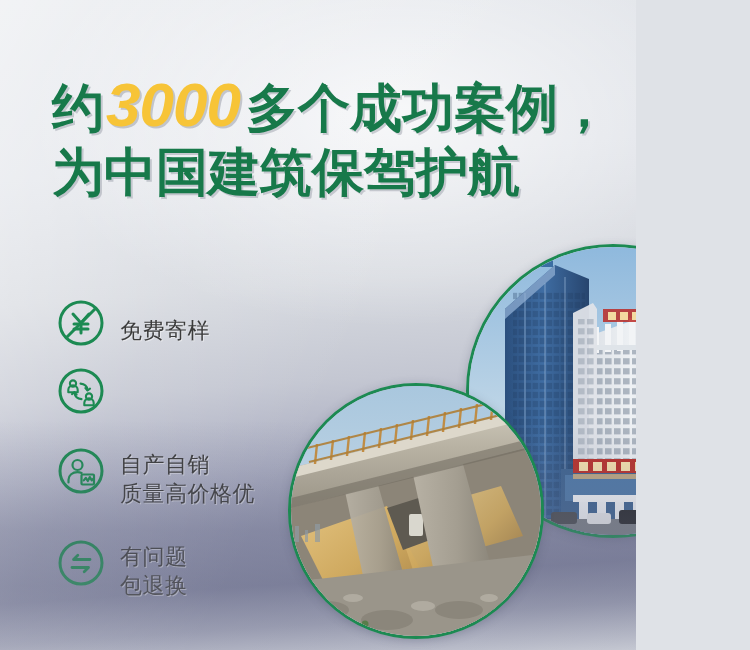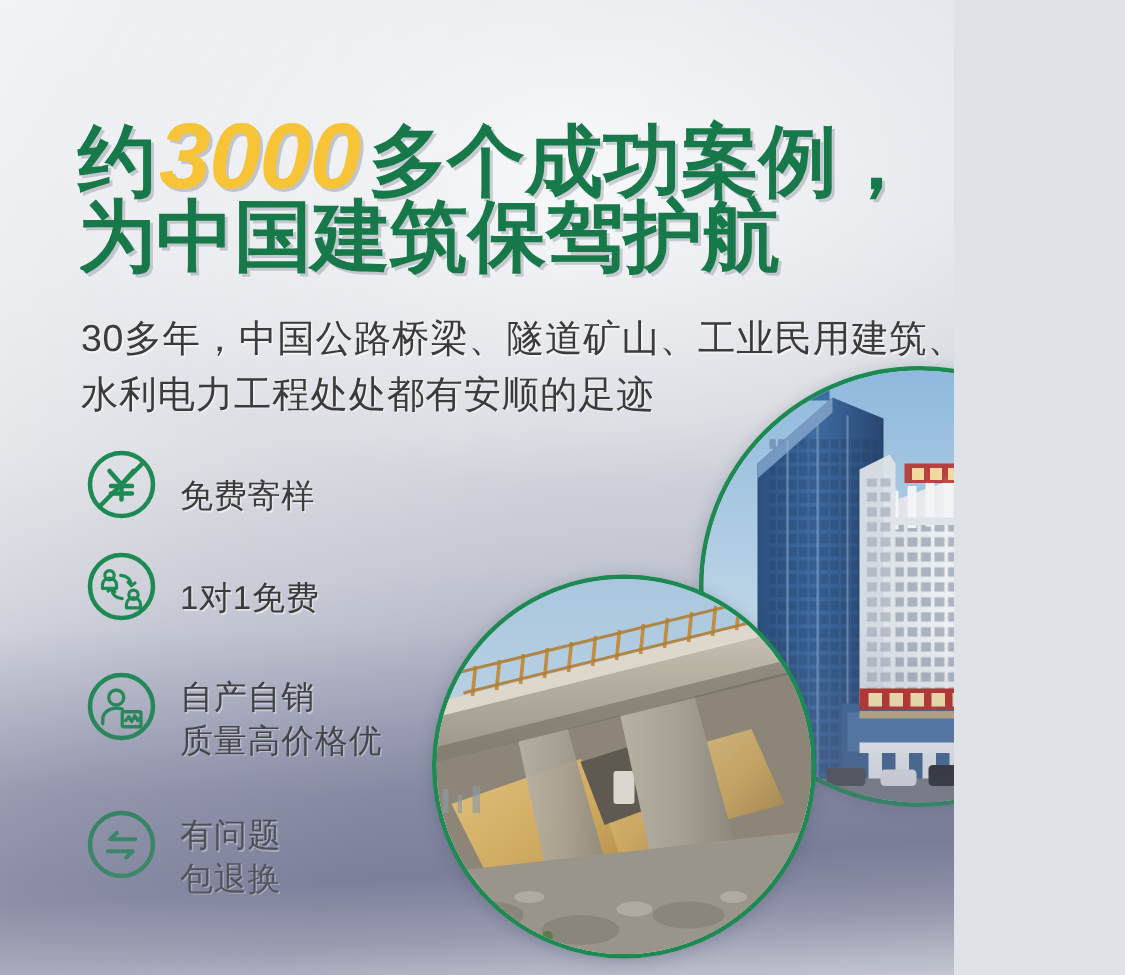--- a/index.html
+++ b/index.html
@@ -46,21 +46,21 @@
     color:#17794a;font-weight:bold;font-size:52px;letter-spacing:0px;
     text-shadow:2px 2px 0 rgba(120,125,140,.35);
     vertical-align:baseline;
   }
   .hl-num{
     color:#f7c437;font-weight:bold;font-style:italic;font-size:62px;
     letter-spacing:-1px;padding:0 6px 0 2px;
     text-shadow:2px 2px 0 rgba(120,125,140,.38);
     vertical-align:baseline;
   }
-  .hl-row2{display:block;margin-top:0;font-family:Liberation Mono, monospace;}
+  .hl-row2{display:block;margin-top:10px;}
 
   
   .subtitle{
     position:absolute;left:54px;top:208px;
     color:#3b3b3b;font-size:25px;line-height:1.48;font-weight:500;
     letter-spacing:.5px;text-shadow:1px 1px 0 rgba(255,255,255,.5);
   }
   .sub-line{display:block;white-space:nowrap;}
 
   
@@ -96,24 +96,20 @@
 
 <div id="banner">
 
   <div id="sheen"></div>
 
   <div class="headline">
     <span class="hl-row"><span class="hl-green">约</span><span class="hl-num">3000</span><span class="hl-green">多个成功案例，</span></span>
     <span class="hl-row hl-row2"><span class="hl-green">为中国建筑保驾护航</span></span>
   </div>
 
-  <div class="subtitle">
-    <span class="sub-line">30多年，中国公路桥梁、隧道矿山、工业民用建筑、</span>
-    <span class="sub-line">水利电力工程处处都有安顺的足迹</span>
-  </div>
 
   <div id="features">
 
     <div class="feature">
       <svg class="f-icon" viewBox="0 0 50 50">
         <circle cx="25" cy="25" r="21" fill="none" stroke="#1c8a52" stroke-width="3"></circle>
         <g fill="none" stroke="#1c8a52" stroke-width="3" stroke-linecap="round">
           <line x1="17" y1="16" x2="25" y2="25"></line>
           <line x1="33" y1="16" x2="25" y2="25"></line>
           <line x1="25" y1="25" x2="25" y2="35"></line>
@@ -135,21 +131,20 @@
           <path d="M12.3 26.2v-2.1a4.7 4.7 0 0 1 9.4 0v2.1z"></path>
           <circle cx="33" cy="30.5" r="3.1"></circle>
           <path d="M28.3 39.2v-2.1a4.7 4.7 0 0 1 9.4 0v2.1z"></path>
           <path d="M24.5 17.6c4.2 .4 6.6 2.6 7 6.2"></path>
           <path d="M29.4 22.1l2.1 2.4 2.5-1.9"></path>
           <path d="M25.5 33.1c-4.2-.4-6.6-2.6-7-6.2"></path>
           <path d="M20.6 28.6l-2.1-2.4-2.5 1.9"></path>
         </g>
       </svg>
       <div class="f-text">
-        <span>1对1免费</span>
       </div>
     </div>
 
     <div class="feature">
       <svg class="f-icon" viewBox="0 0 50 50">
         <circle cx="25" cy="25" r="21" fill="none" stroke="#1c8a52" stroke-width="3"></circle>
         <g fill="none" stroke="#1c8a52" stroke-width="2.2" stroke-linecap="round" stroke-linejoin="round">
           <circle cx="21.5" cy="19" r="5"></circle>
           <path d="M12.5 36.5v-2.8c0-4.4 4-7.6 9-7.6 1.5 0 2.9 .3 4.1 .8"></path>
           <rect x="25.5" y="28.5" width="12.5" height="10" rx="1"></rect>

